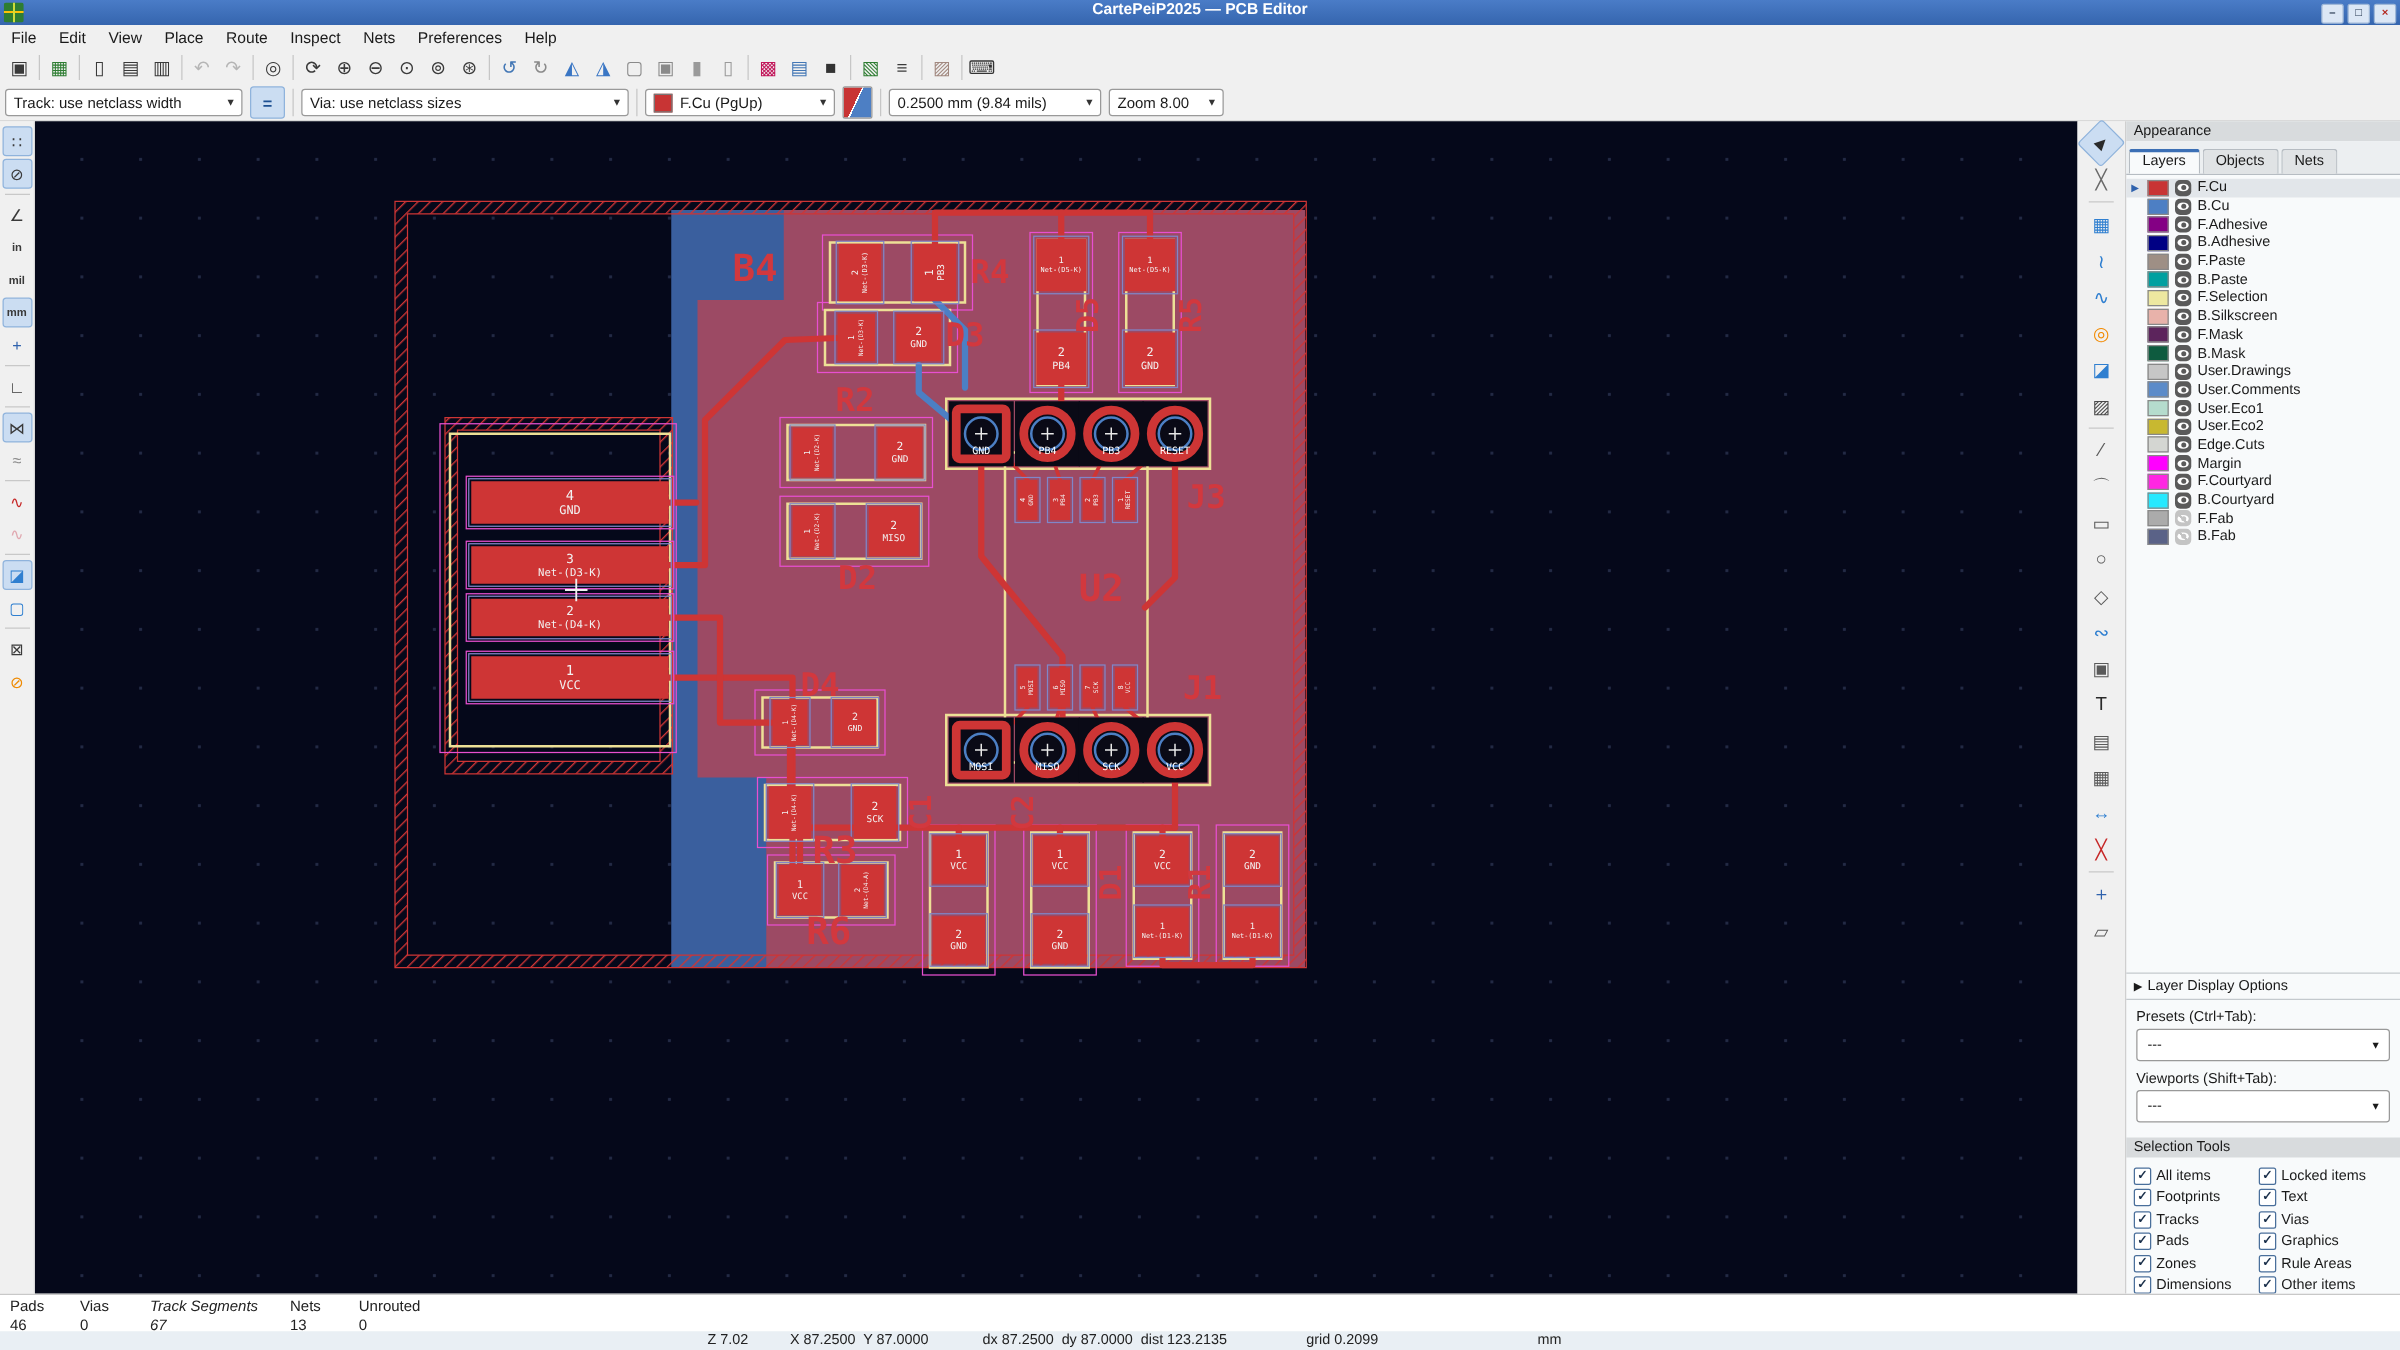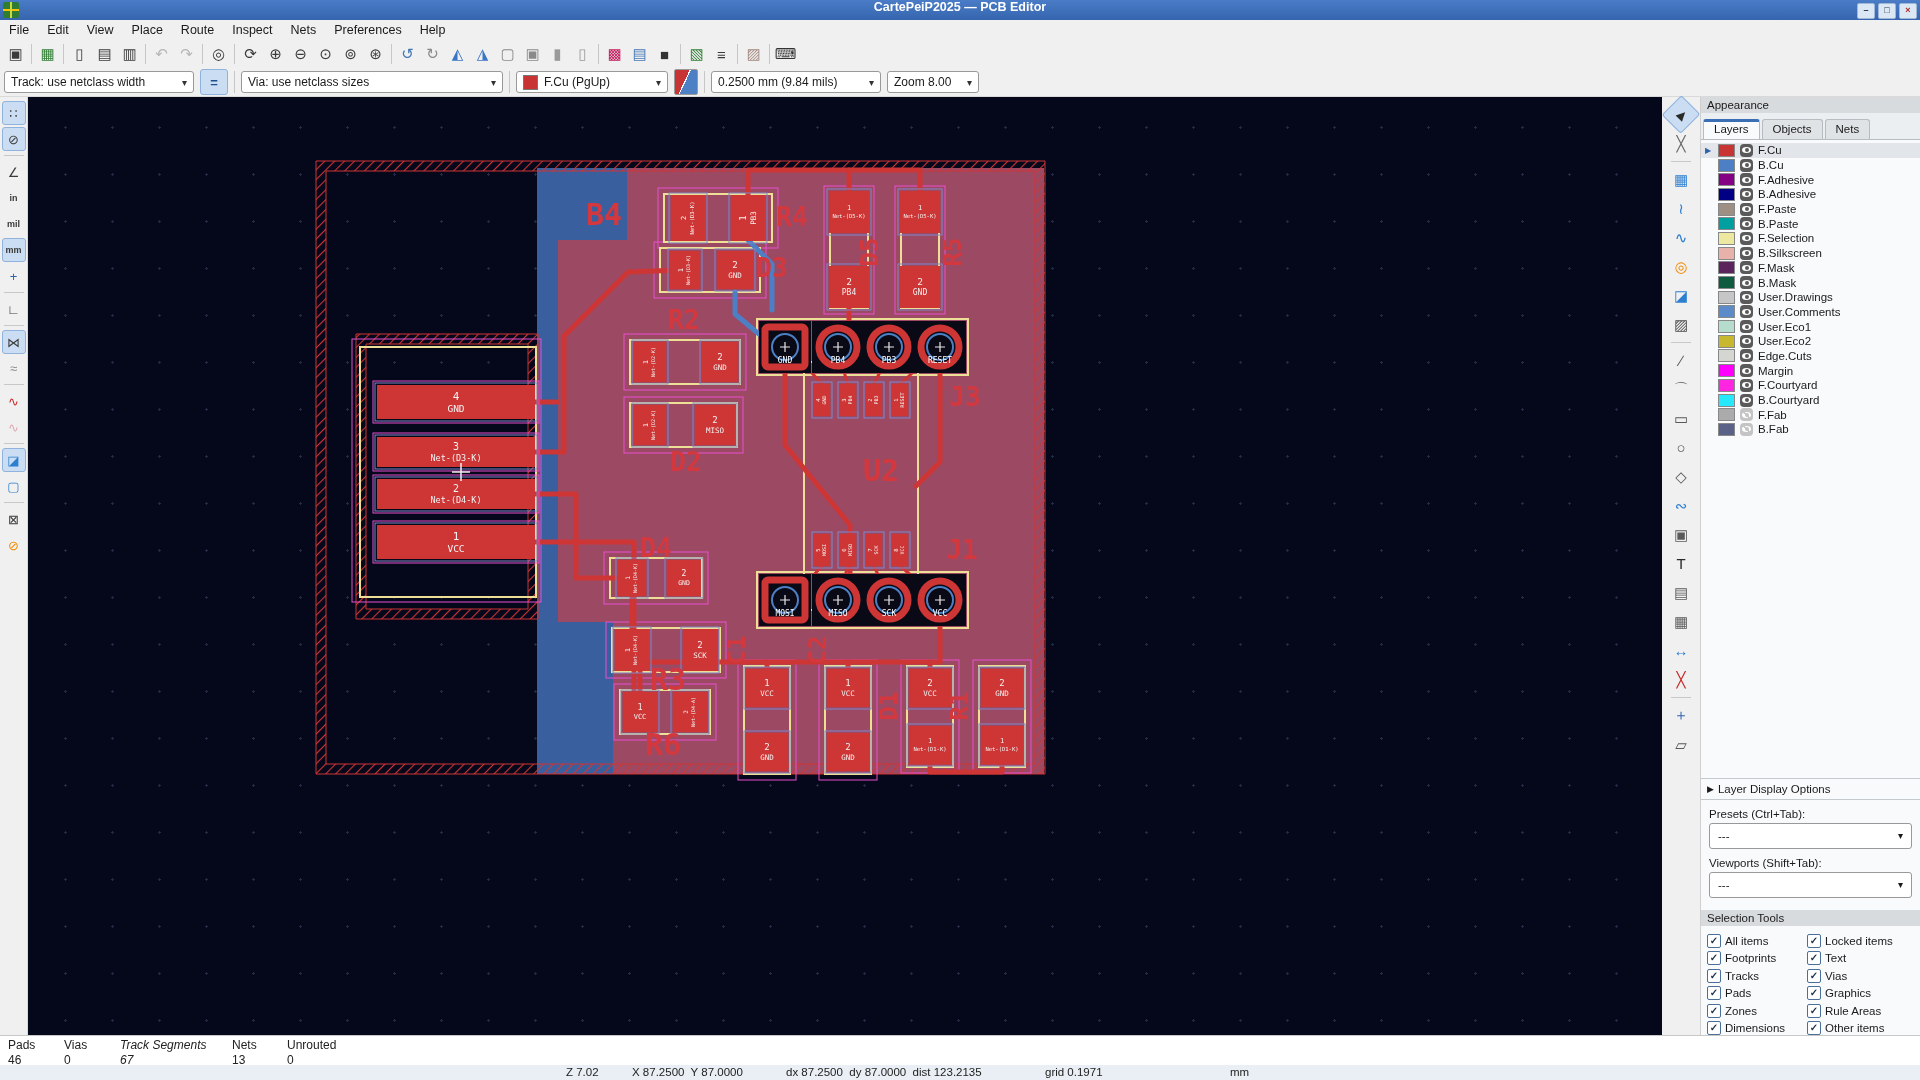--- a/index.html
+++ b/index.html
@@ -861,15 +861,15 @@
     </div>
     <div class="scol" style="left: 287px;">
       <div class="lab">Unrouted</div>
       <div class="val">0</div>
     </div>
   </div>
 <div id="status2" class="abs">
   <span style="left:566px">Z 7.02</span>
   <span style="left:632px">X 87.2500  Y 87.0000</span>
   <span style="left:786px">dx 87.2500  dy 87.0000  dist 123.2135</span>
-  <span style="left:1045px">grid 0.1971</span>
+  <span style="left:1045px">grid 0.2099</span>
   <span style="left:1230px">mm</span>
 </div>
 
 </body></html>

